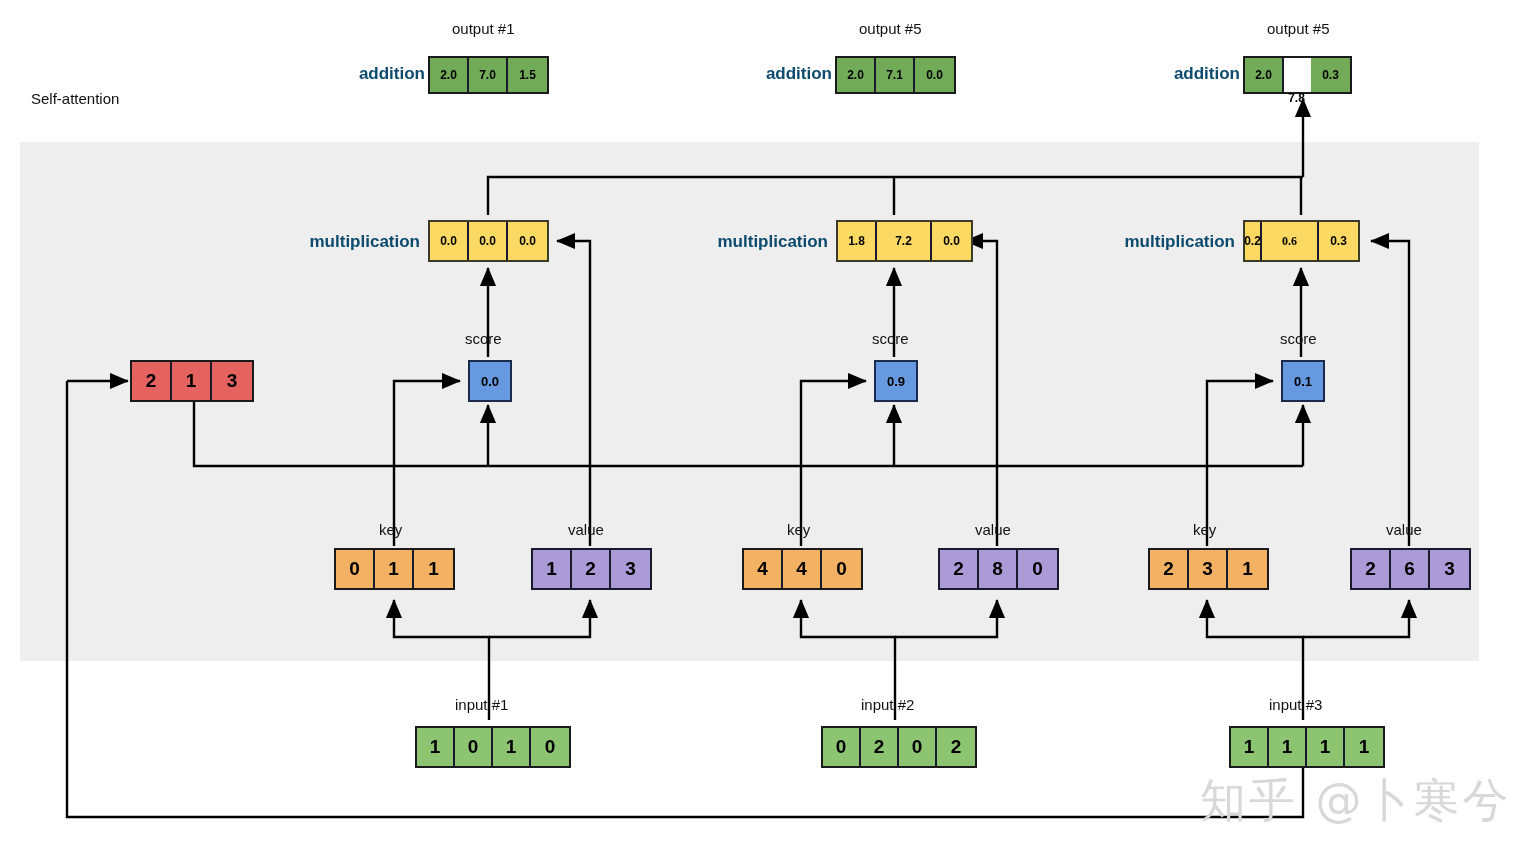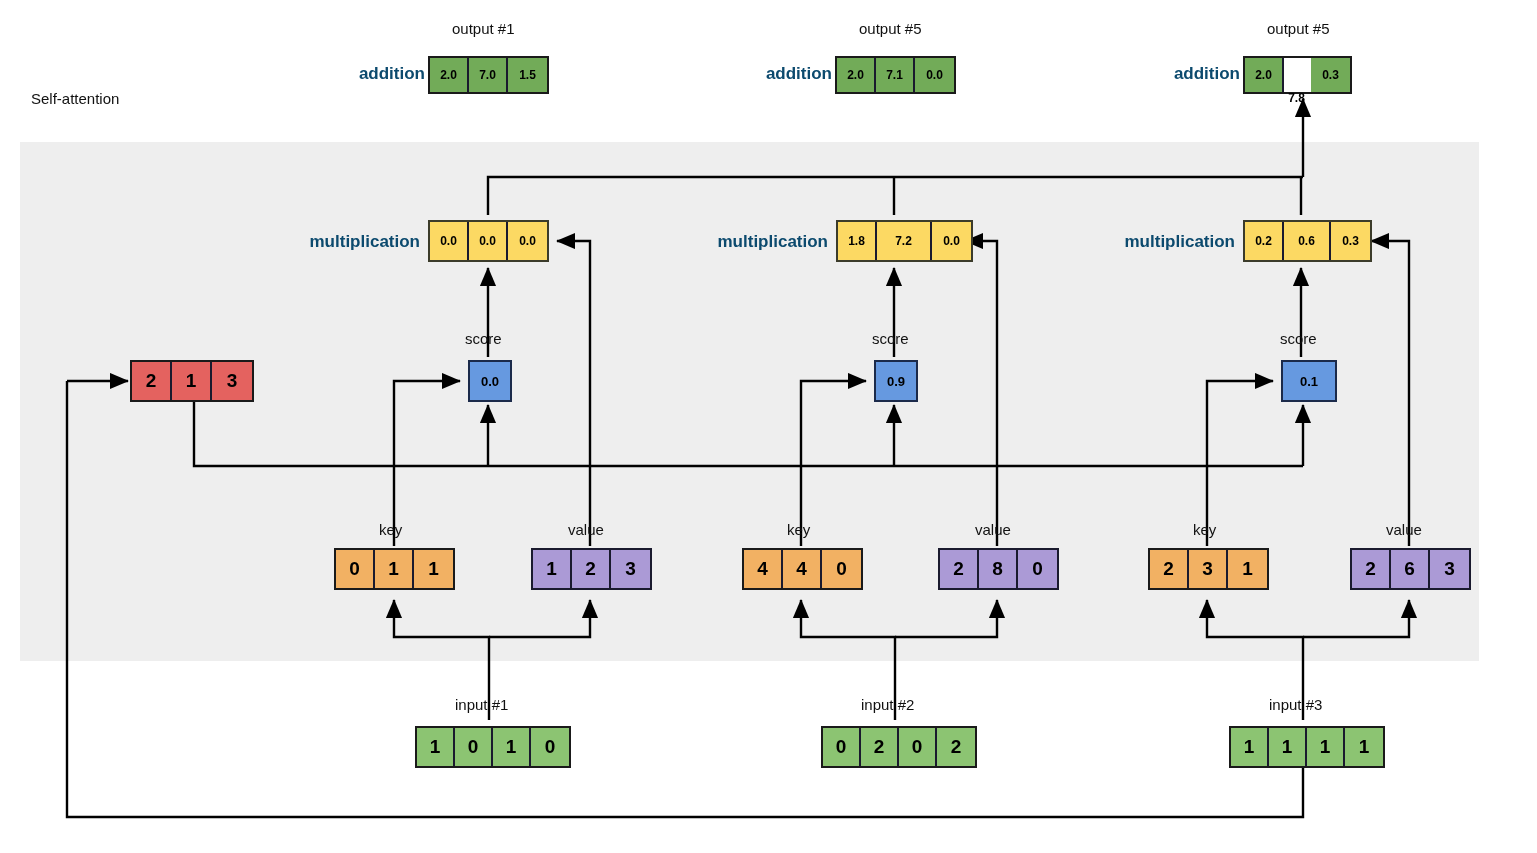--- a/index.html
+++ b/index.html
@@ -122,22 +122,22 @@
 
   <div class="oplbl" style="left:648px;top:232px;width:180px;">multiplication</div>
   <div class="vec yellow sm" style="left:836px;top:220px;height:42px;">
     <div class="cell" style="width:39px;">1.8</div>
     <div class="cell" style="width:55px;">7.2</div>
     <div class="cell" style="width:39px;">0.0</div>
   </div>
 
   <div class="oplbl" style="left:1055px;top:232px;width:180px;">multiplication</div>
   <div class="vec yellow sm" style="left:1243px;top:220px;height:42px;">
-    <div class="cell" style="width:39px;">0.2</div>
-    <div class="cell" style="width:47px;">0.6</div>
+    <div class="cell" style="width:17px;">0.2</div>
+    <div class="cell" style="width:57px;font-family:Liberation Serif, serif;">0.6</div>
     <div class="cell" style="width:39px;">0.3</div>
   </div>
 
   <div class="lbl" style="left:170px;top:330px;margin-top:36px;">query</div>
   <div class="vec red lg" style="left:130px;top:360px;height:42px;">
     <div class="cell" style="width:40px;">2</div>
     <div class="cell" style="width:40px;">1</div>
     <div class="cell" style="width:40px;">3</div>
   </div>
 
@@ -146,21 +146,21 @@
     <div class="cell" style="width:40px;">0.0</div>
   </div>
 
   <div class="lbl" style="left:872px;top:330px;">score</div>
   <div class="vec blue md" style="left:874px;top:360px;height:42px;">
     <div class="cell" style="width:40px;">0.9</div>
   </div>
 
   <div class="lbl" style="left:1280px;top:330px;">score</div>
   <div class="vec blue md" style="left:1281px;top:360px;height:42px;">
-    <div class="cell" style="width:52px;">0.1</div>
+    <div class="cell" style="width:40px;">0.1</div>
   </div>
 
   <div class="lbl" style="left:379px;top:521px;">key</div>
   <div class="vec orange lg" style="left:334px;top:548px;height:42px;">
     <div class="cell" style="width:39px;">0</div>
     <div class="cell" style="width:39px;">1</div>
     <div class="cell" style="width:39px;">1</div>
   </div>
 
   <div class="lbl" style="left:787px;top:521px;">key</div>
@@ -215,14 +215,15 @@
   </div>
 
   <div class="lbl" style="left:1269px;top:696px;">input #3</div>
   <div class="vec greenin lg" style="left:1229px;top:726px;height:42px;">
     <div class="cell" style="width:38px;">1</div>
     <div class="cell" style="width:38px;">1</div>
     <div class="cell" style="width:38px;">1</div>
     <div class="cell" style="width:38px;">1</div>
   </div>
 
+  <div class="watermark" style="left:1200px;top:770px;">知乎 @卜寒兮</div>
 
 </div>
 
 </body></html>

